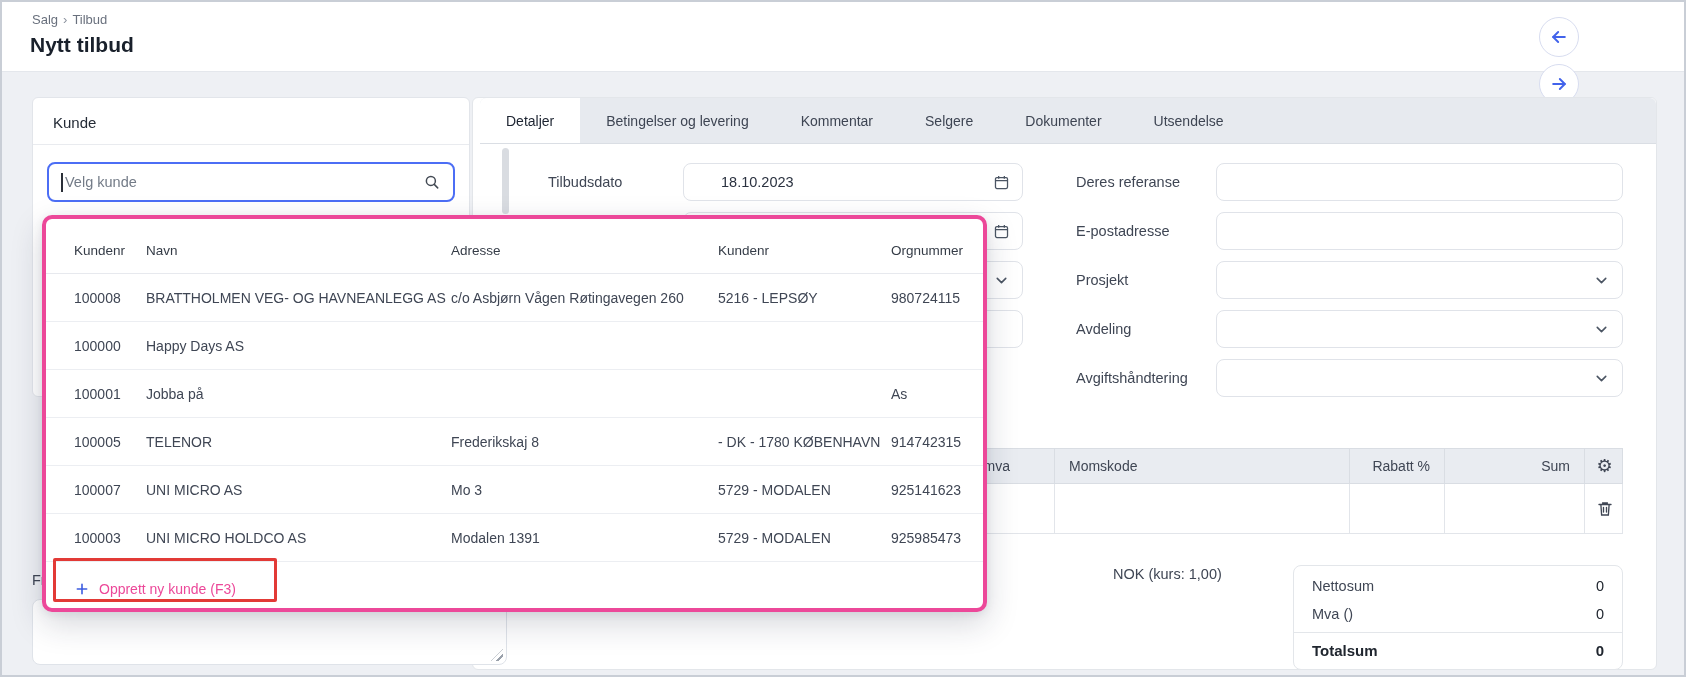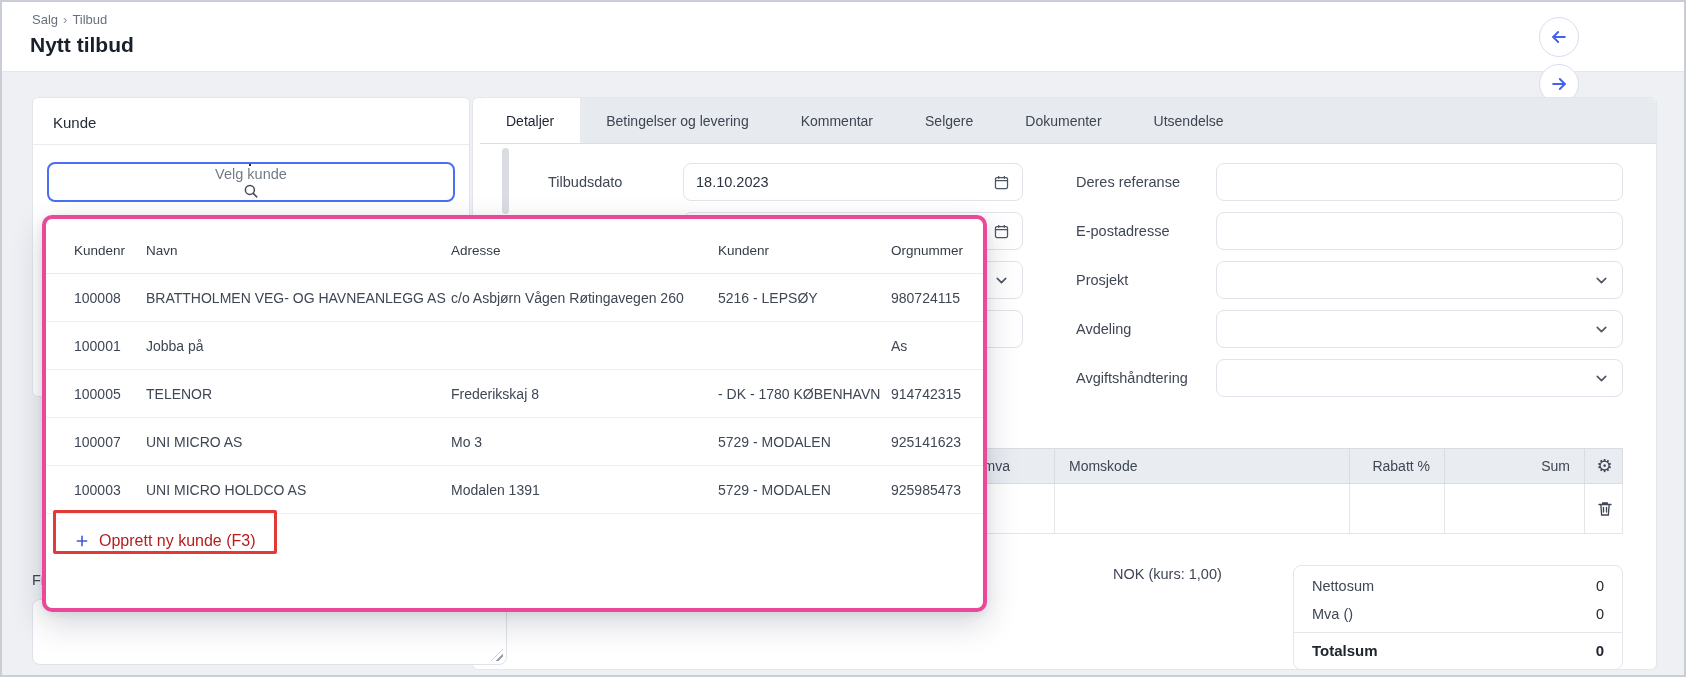--- a/index.html
+++ b/index.html
@@ -24,42 +24,42 @@
                     display:flex; align-items:center; cursor:pointer; }
   .btn-split-chev { background:#4351cc; width:45px; display:flex; align-items:center; justify-content:center; cursor:pointer; }
   .btn-split-chev svg { width:18px; height:18px; }
 
   
   .kunde-card { position:absolute; left:30px; top:95px; width:438px; height:300px; background:#fff;
                 border:1px solid #e2e5ea; border-radius:6px; z-index:2; }
   .kunde-title { padding:16px 20px 13px 20px; font-size:15px; font-weight:500; color:#242b36;
                  border-bottom:1px solid #e9ebef; }
   .kunde-search { position:absolute; left:14px; right:14px; top:64px; height:40px; border:2px solid #4c6ef5;
-                  border-radius:8px; background:#fff; display:flex; align-items:center; padding:0 12px; cursor:text;flex-direction:column; }
+                  border-radius:8px; background:#fff; display:flex; align-items:center; padding:0 12px; cursor:text; }
   .caret { width:2px; height:19px; background:#2a2f38; margin-right:2px; }
   .placeholder { font-size:14.5px; color:#737b87; flex:1; }
   .kunde-search svg { width:18px; height:18px; }
 
   
   .scroll-strip { position:absolute; left:500px; top:146px; width:7px; height:66px; border-radius:4px;
                   background:#d9dce1; z-index:1; }
 
   
   .tab-panel { position:absolute; left:470px; top:95px; width:1185px; height:573px; background:#fff;
                border:1px solid #e3e6ea; border-radius:6px; z-index:0; }
   .tabbar { height:46px; background:#e7eaef; border-bottom:1px solid #dadee4; border-radius:6px 6px 0 0;
             display:flex; align-items:stretch;margin-left:7px; }
   .tab { padding:0 26px; display:flex; align-items:center; font-size:14px; color:#3e4553; cursor:pointer; }
   .tab.active { background:#fff; color:#1c2330; font-weight:500; border-radius:6px 0 0 0; }
 
   .form-label { position:absolute; font-size:14.5px; color:#3f4654; line-height:38px; }
   .form-field { position:absolute; width:340px; height:38px; border:1px solid #e0e3e9; border-radius:8px;
                 background:#fff; display:flex; align-items:center; padding:0 12px; font-size:14.5px;
                 color:#2b3240; cursor:pointer; }
-  .form-field .fval { flex:1; }
+  .form-field .fval { flex:1;margin-left:25px; }
   .form-field svg { width:17px; height:17px; }
   .form-field.right-col { width:407px; }
 
   
   .lines-table { position:absolute; left:35px; top:350px; width:1115px; font-size:14px; color:#3f4654; }
   .lt-head { display:grid; grid-template-columns:545px 295px 95px 140px 40px; height:36px;
              background:#e9ecf1; border:1px solid #d9dde3; align-items:center; }
   .lt-row  { display:grid; grid-template-columns:545px 295px 95px 140px 40px; height:50px;
              background:#fff; border:1px solid #e2e5ea; border-top:none; align-items:center; }
   .lt-cell { height:100%; display:flex; align-items:center; padding:0 14px; }
@@ -92,21 +92,21 @@
   
   .dropdown { position:absolute; left:40px; top:213px; width:945px; height:397px; background:#fff;
               border:4px solid #ec4899; border-radius:10px; z-index:10;
               box-shadow:0 12px 32px rgba(25,35,60,.18), 0 2px 8px rgba(25,35,60,.08); }
   .dd-grid { display:grid; grid-template-columns:72px 305px 267px 173px 1fr; padding-left:28px;
              align-items:center; }
   .dd-head { height:55px; padding-top:8px; font-size:13.5px; color:#353c47; border-bottom:1px solid #e7e9ee; }
   .dd-row { height:48px; font-size:14px; color:#3f4654; border-bottom:1px solid #eceef2; cursor:pointer; }
   .dd-cell { padding-right:10px; white-space:nowrap; overflow:hidden; }
   .dd-footer { position:relative; height:53px; display:flex; align-items:center; padding-left:28px; }
-  .create-link { display:flex; align-items:center; gap:9px; color:#b91c1c; font-size:16px; cursor:pointer; }
+  .create-link { display:flex; align-items:center; gap:9px; color:#ec4899; font-size:14px; cursor:pointer; }
   .create-link svg { width:16px; height:16px; }
   .red-box { position:absolute; left:7px; top:-4px; width:224px; height:44px; border:3px solid #e23a36;
              border-radius:2px; pointer-events:none; }
 </style>
 </head>
 <body>
 
 <div class="screen">
 
   <header class="topbar">
@@ -314,20 +314,27 @@
     </div>
 
     <div class="dd-grid dd-row">
       <div class="dd-cell">100008</div>
       <div class="dd-cell">BRATTHOLMEN VEG- OG HAVNEANLEGG AS</div>
       <div class="dd-cell">c/o Asbjørn Vågen Røtingavegen 260</div>
       <div class="dd-cell">5216 - LEPSØY</div>
       <div class="dd-cell">980724115</div>
     </div>
     <div class="dd-grid dd-row">
+      <div class="dd-cell">100000</div>
+      <div class="dd-cell">Happy Days AS</div>
+      <div class="dd-cell"></div>
+      <div class="dd-cell"></div>
+      <div class="dd-cell"></div>
+    </div>
+    <div class="dd-grid dd-row">
       <div class="dd-cell">100001</div>
       <div class="dd-cell">Jobba på</div>
       <div class="dd-cell"></div>
       <div class="dd-cell"></div>
       <div class="dd-cell">As</div>
     </div>
     <div class="dd-grid dd-row">
       <div class="dd-cell">100005</div>
       <div class="dd-cell">TELENOR</div>
       <div class="dd-cell">Frederikskaj 8</div>

